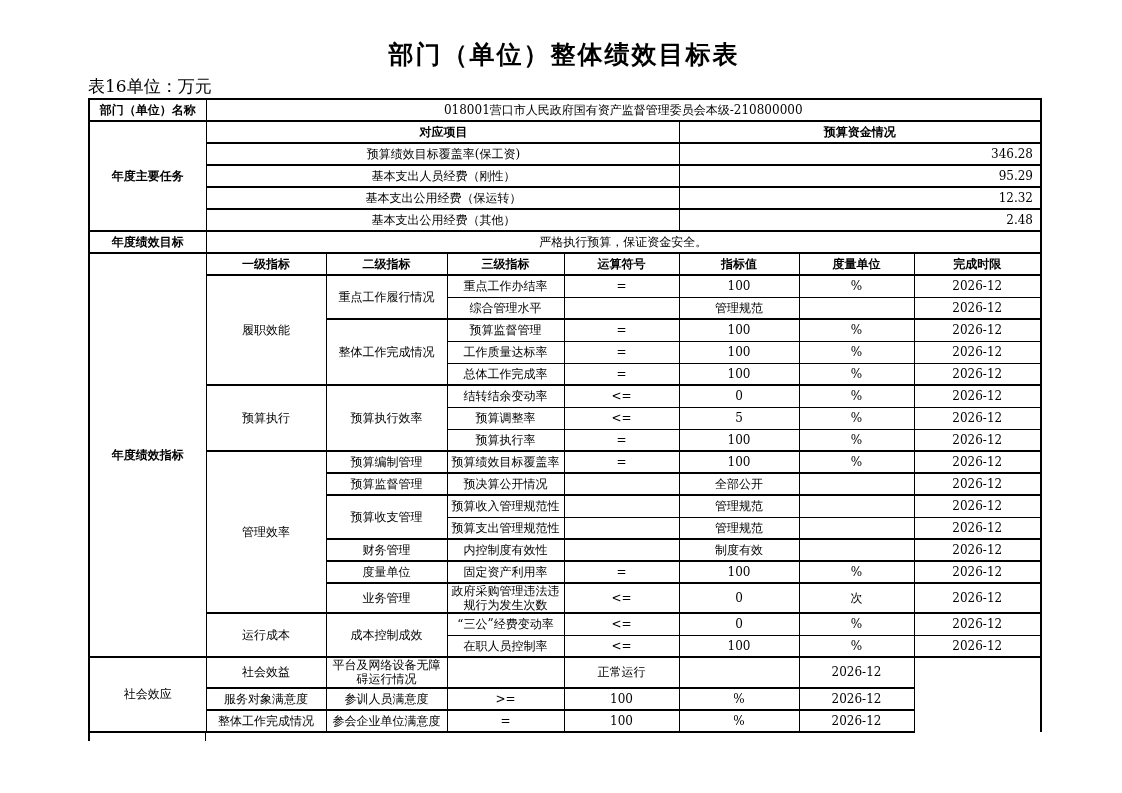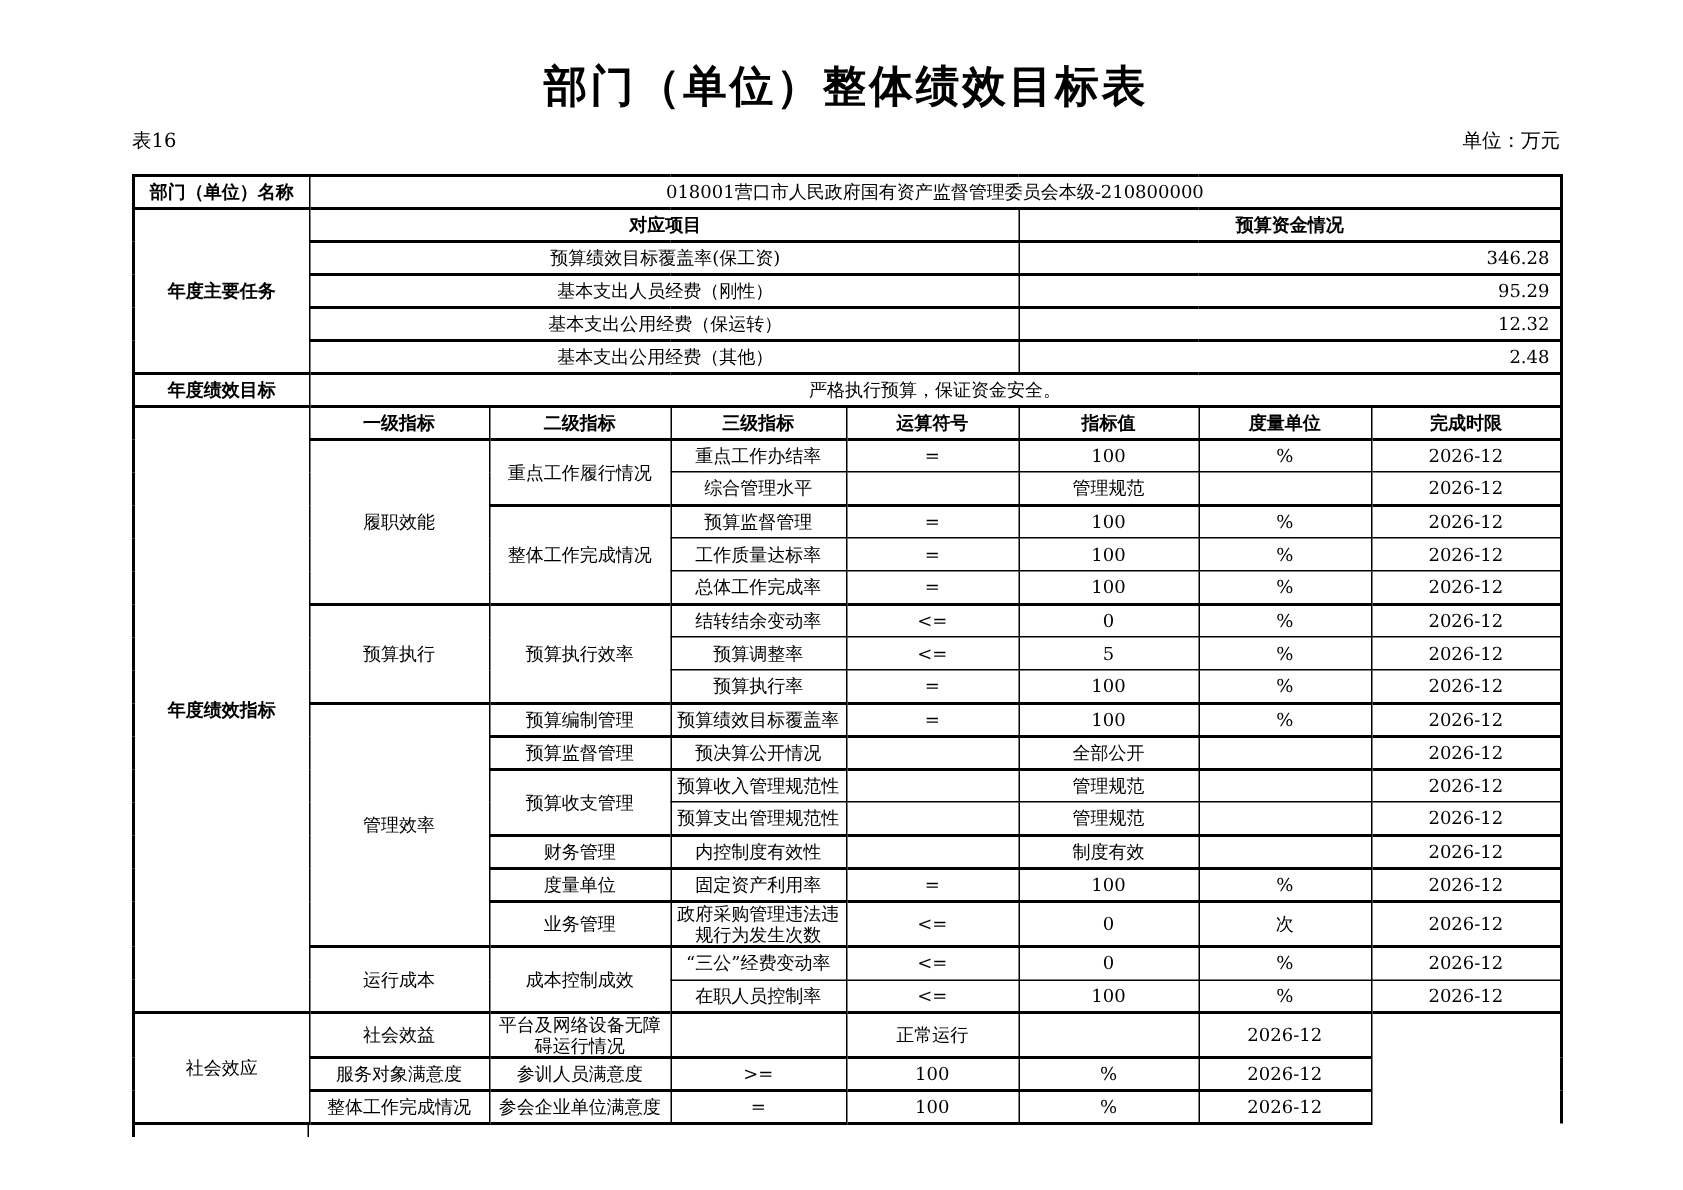--- a/index.html
+++ b/index.html
@@ -1,19 +1,19 @@
 <!DOCTYPE html>
 <html><head>
 <meta charset="utf-8">
 <style>
   html,body{margin:0;padding:0;background:#fff;}
   body{width:1122px;height:793px;font-family:"DejaVu Serif","Liberation Serif",serif;color:#000;}
   .sheet{position:relative;margin-left:88px;width:952px;}
-  .title{margin:40px 0 4px;text-align:center;font-size:29px;font-weight:bold;letter-spacing:2px;line-height:1.2;}
-  .meta{display:flex;justify-content:space-between;align-items:flex-end;margin-top:10px;margin-bottom:13px;font-size:13px;height:18px;}
+  .title{margin:40px 0 4px;text-align:center;font-size:25px;font-weight:bold;letter-spacing:2px;line-height:1.2;}
+  .meta{display:flex;align-items:flex-end;margin-top:10px;margin-bottom:0;font-size:17px;height:18px;}
   .tablewrap{position:relative;border-radius:21px;}
   table.main{border-collapse:collapse;table-layout:fixed;width:952px;border:2px solid #000;border-bottom:none;}
   table.main td{border:1px solid #000;font-size:12px;padding:0 3px;text-align:center;vertical-align:middle;line-height:1.18;overflow:hidden;}
   table.main tr{height:22px;}
   tr.h23{height:23px;}
   tr.h30{height:30px;}
   tr.h34{height:34px;}
   .b{font-weight:bold;}
   .fs13{font-size:13px;}
   .left{text-align:center;padding-left:5px !important;}

